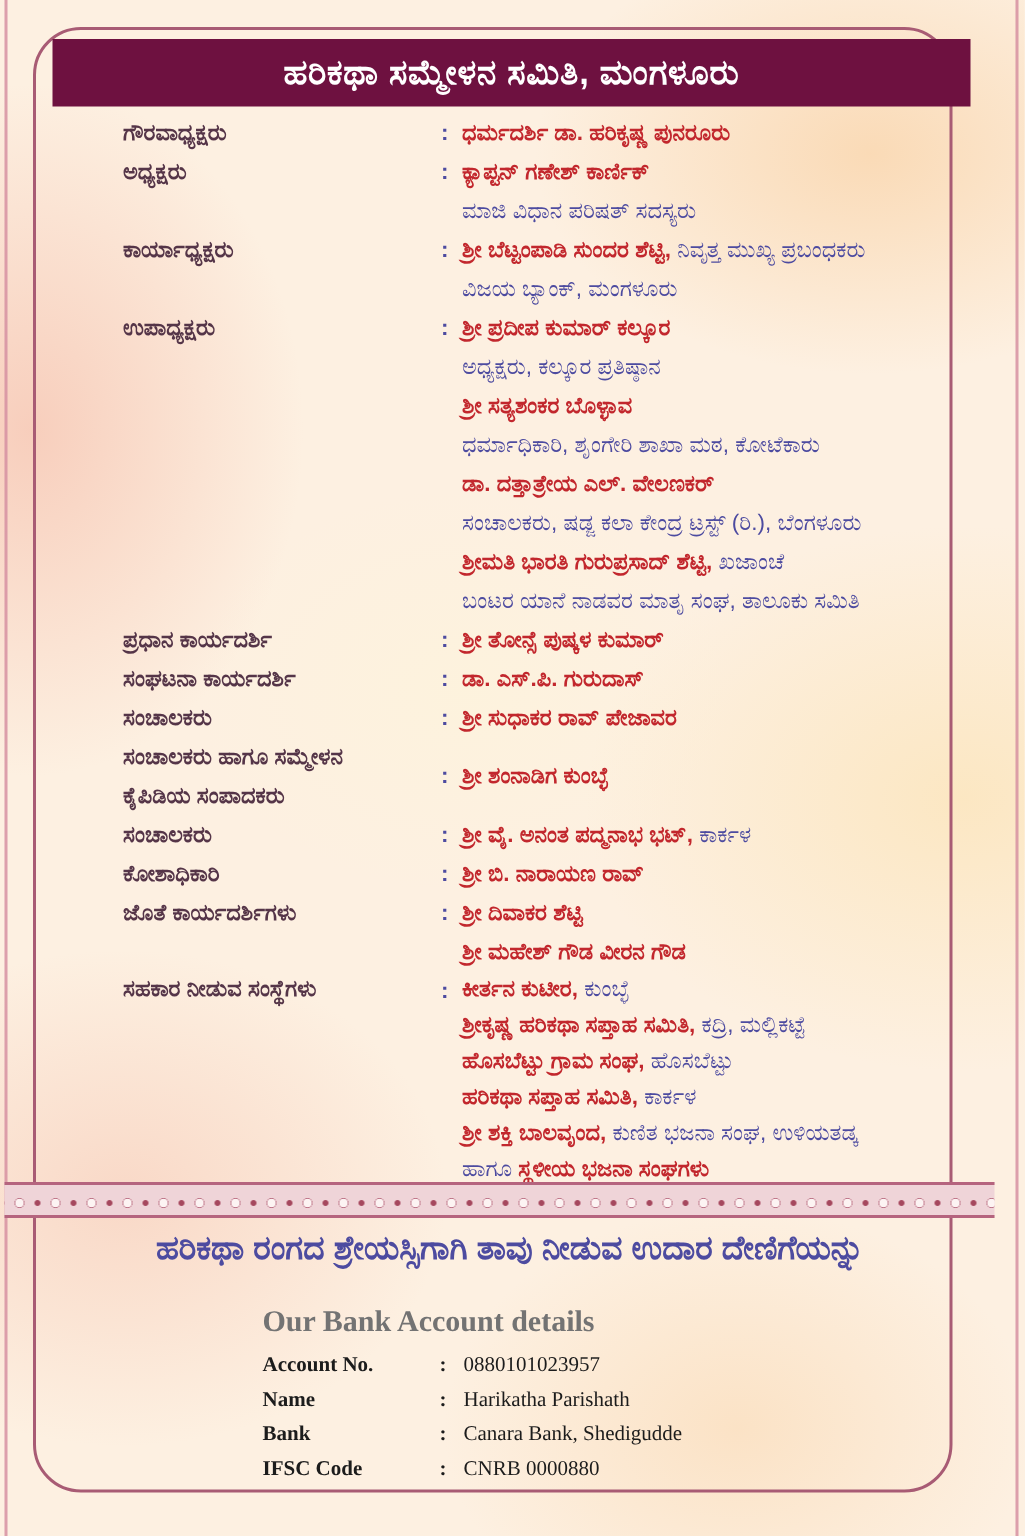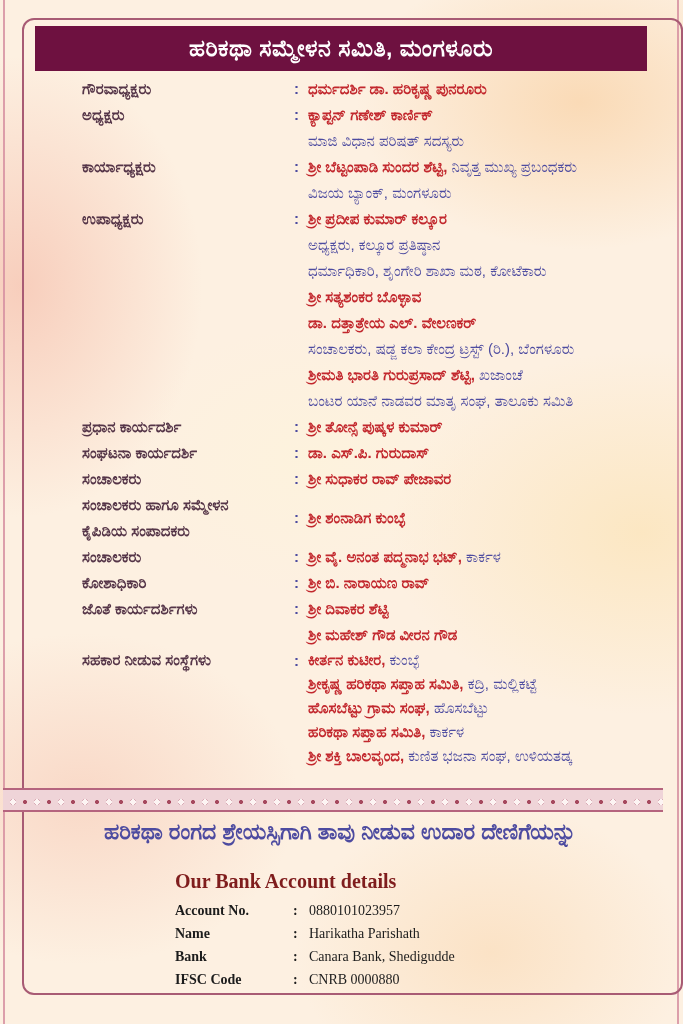--- a/index.html
+++ b/index.html
@@ -12,22 +12,22 @@
       radial-gradient(ellipse 260px 330px at 3% 28%, rgba(243,178,158,.55), transparent 70%),
       radial-gradient(ellipse 360px 260px at 94% 52%, rgba(251,226,178,.65), transparent 70%),
       radial-gradient(ellipse 300px 230px at 12% 78%, rgba(245,193,173,.5), transparent 72%),
       radial-gradient(ellipse 280px 210px at 72% 93%, rgba(250,219,183,.65), transparent 70%),
       radial-gradient(ellipse 240px 180px at 45% 45%, rgba(253,243,220,.8), transparent 75%);
   }
   .page-edge{position:absolute;top:0;width:2px;height:1024px;background:#d691a1;opacity:.85;}
   .page-edge.left{left:3px;}
   .page-edge.right{left:677px;}
   .card{
-    position:absolute;left:22px;top:18px;width:661px;height:977px;
-    border:2px solid #a85b74;border-radius:12px;box-sizing:border-box;
+    position:absolute;left:22px;top:18px;width:613px;height:977px;
+    border:2px solid #a85b74;border-radius:32px;box-sizing:border-box;
   }
   .header-band{
     position:absolute;left:11px;top:6px;width:612px;height:45px;
     background:#6e1140;color:#ffffff;display:flex;align-items:center;justify-content:center;
     font-size:23px;font-weight:bold;letter-spacing:.5px;
   }
   .committee{position:absolute;left:58px;top:56px;width:575px;}
   .crow{display:flex;align-items:flex-start;font-size:15px;line-height:26px;}
   .crow.center{align-items:center;}
   .crow.tight .vline,.crow.tight .clabel div{line-height:24px;}
@@ -46,21 +46,21 @@
     border-top:2px solid #b5647e;border-bottom:2px solid #b5647e;box-sizing:border-box;
   }
   .donation{
     position:absolute;left:40px;top:818px;width:600px;text-align:center;
     color:#4d4ba0;font-size:22px;font-weight:600;line-height:27px;
   }
   .bank{
     position:absolute;left:175px;top:870px;
     font-family:"Liberation Serif","DejaVu Serif",serif;
   }
-  .bank-heading{color:#7f1d1d;font-size:20px;font-weight:bold;margin-bottom:6px;}
+  .bank-heading{color:#737373;font-size:20px;font-weight:bold;margin-bottom:6px;}
   .bank-row{display:flex;font-size:14px;line-height:23px;color:#1c1c1c;}
   .bank-label{width:118px;flex:0 0 118px;font-weight:bold;}
   .bank-colon{width:16px;flex:0 0 16px;font-weight:bold;}
   .bank-value{flex:1;white-space:nowrap;}
 </style>
 </head>
 <body>
 
 <div class="page-edge left"></div>
 <div class="page-edge right"></div>
@@ -100,22 +100,22 @@
         </div>
       </div>
       <div class="crow">
         <div class="clabel">
           <div>ಉಪಾಧ್ಯಕ್ಷರು</div>
         </div>
         <div class="ccolon">:</div>
         <div class="cvalue">
           <div class="vline"><span class="seg red">ಶ್ರೀ ಪ್ರದೀಪ ಕುಮಾರ್ ಕಲ್ಕೂರ</span></div>
           <div class="vline"><span class="seg blue">ಅಧ್ಯಕ್ಷರು, ಕಲ್ಕೂರ ಪ್ರತಿಷ್ಠಾನ</span></div>
+          <div class="vline"><span class="seg red">ಶ್ರೀ ಸತ್ಯಶಂಕರ ಬೊಳ್ಳಾವ</span></div>
           <div class="vline"><span class="seg blue">ಧರ್ಮಾಧಿಕಾರಿ, ಶೃಂಗೇರಿ ಶಾಖಾ ಮಠ, ಕೋಟೆಕಾರು</span></div>
-          <div class="vline"><span class="seg red">ಶ್ರೀ ಸತ್ಯಶಂಕರ ಬೊಳ್ಳಾವ</span></div>
           <div class="vline"><span class="seg red">ಡಾ. ದತ್ತಾತ್ರೇಯ ಎಲ್. ವೇಲಣಕರ್</span></div>
           <div class="vline"><span class="seg blue">ಸಂಚಾಲಕರು, ಷಡ್ಜ ಕಲಾ ಕೇಂದ್ರ ಟ್ರಸ್ಟ್ (ರಿ.), ಬೆಂಗಳೂರು</span></div>
           <div class="vline"><span class="seg red">ಶ್ರೀಮತಿ ಭಾರತಿ ಗುರುಪ್ರಸಾದ್ ಶೆಟ್ಟಿ,</span> <span class="seg blue">ಖಜಾಂಚೆ</span></div>
           <div class="vline"><span class="seg blue">ಬಂಟರ ಯಾನೆ ನಾಡವರ ಮಾತೃ ಸಂಘ, ತಾಲೂಕು ಸಮಿತಿ</span></div>
         </div>
       </div>
       <div class="crow">
         <div class="clabel">
           <div>ಪ್ರಧಾನ ಕಾರ್ಯದರ್ಶಿ</div>
         </div>
@@ -184,20 +184,21 @@
         <div class="clabel">
           <div>ಸಹಕಾರ ನೀಡುವ ಸಂಸ್ಥೆಗಳು</div>
         </div>
         <div class="ccolon">:</div>
         <div class="cvalue">
           <div class="vline"><span class="seg red">ಕೀರ್ತನ ಕುಟೀರ,</span> <span class="seg blue">ಕುಂಬ್ಳೆ</span></div>
           <div class="vline"><span class="seg red">ಶ್ರೀಕೃಷ್ಣ ಹರಿಕಥಾ ಸಪ್ತಾಹ ಸಮಿತಿ,</span> <span class="seg blue">ಕದ್ರಿ, ಮಲ್ಲಿಕಟ್ಟೆ</span></div>
           <div class="vline"><span class="seg red">ಹೊಸಬೆಟ್ಟು ಗ್ರಾಮ ಸಂಘ,</span> <span class="seg blue">ಹೊಸಬೆಟ್ಟು</span></div>
           <div class="vline"><span class="seg red">ಹರಿಕಥಾ ಸಪ್ತಾಹ ಸಮಿತಿ,</span> <span class="seg blue">ಕಾರ್ಕಳ</span></div>
           <div class="vline"><span class="seg red">ಶ್ರೀ ಶಕ್ತಿ ಬಾಲವೃಂದ,</span> <span class="seg blue">ಕುಣಿತ ಭಜನಾ ಸಂಘ, ಉಳಿಯತಡ್ಕ</span></div>
+          <div class="vline"><span class="seg blue">ಹಾಗೂ</span> <span class="seg red">ಸ್ಥಳೀಯ ಭಜನಾ ಸಂಘಗಳು</span></div>
         </div>
       </div>
     </div>
 </div>
 
 <div class="ornament"></div>
 
 <div class="donation">
   <div>ಹರಿಕಥಾ ರಂಗದ ಶ್ರೇಯಸ್ಸಿಗಾಗಿ ತಾವು ನೀಡುವ ಉದಾರ ದೇಣಿಗೆಯನ್ನು</div>
 </div>

